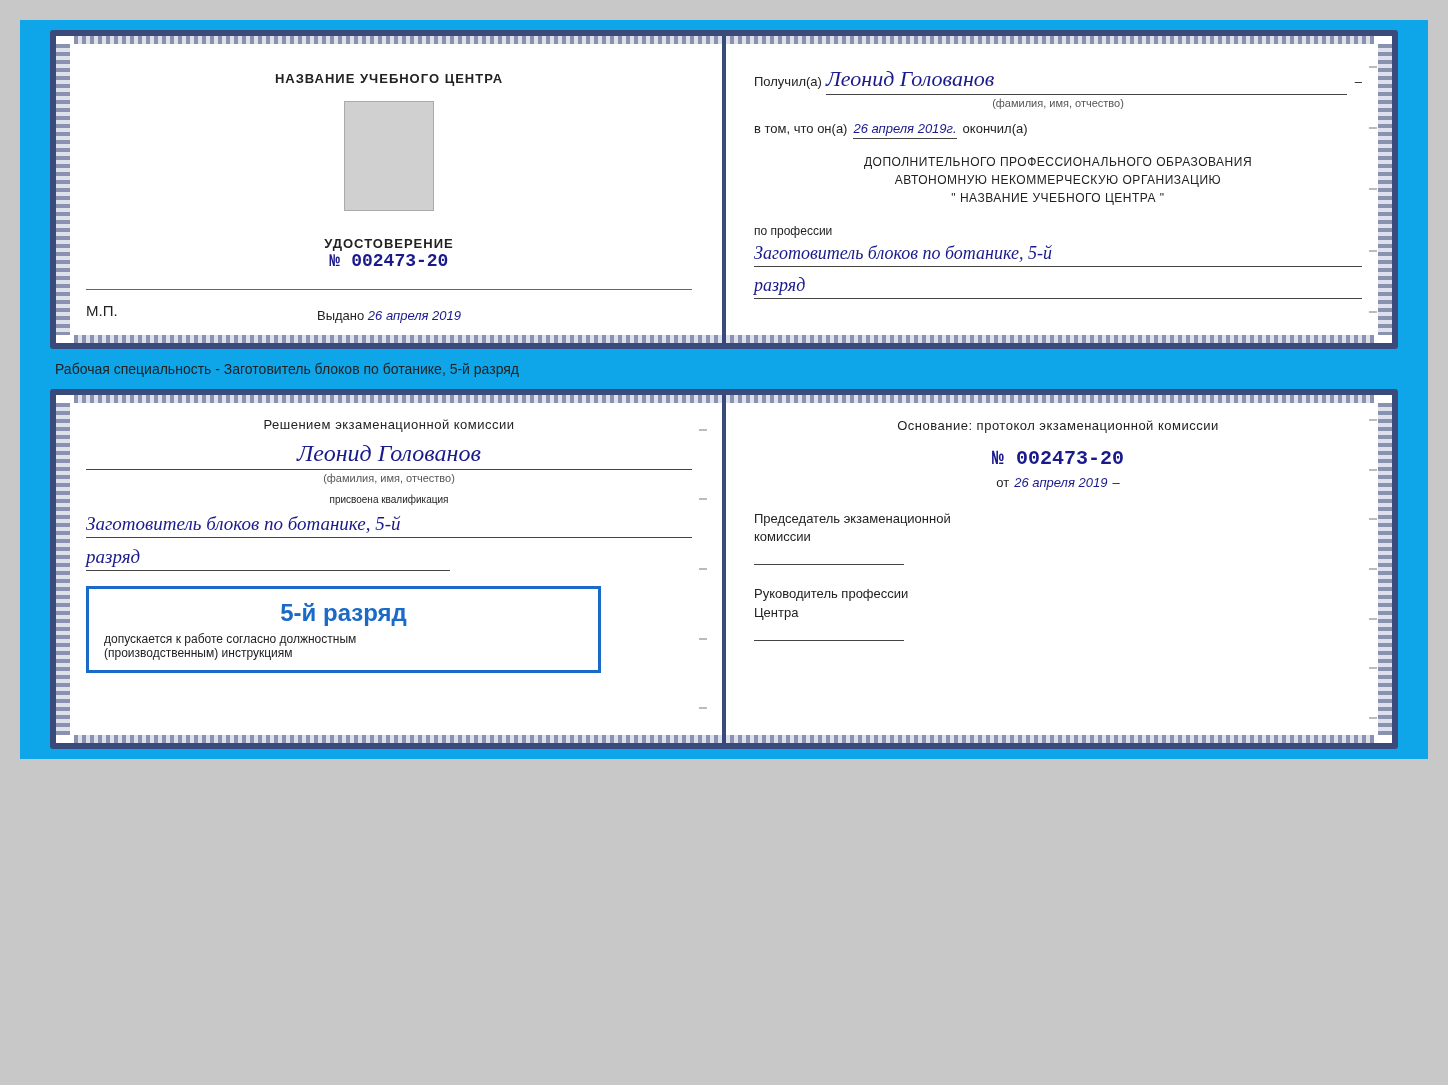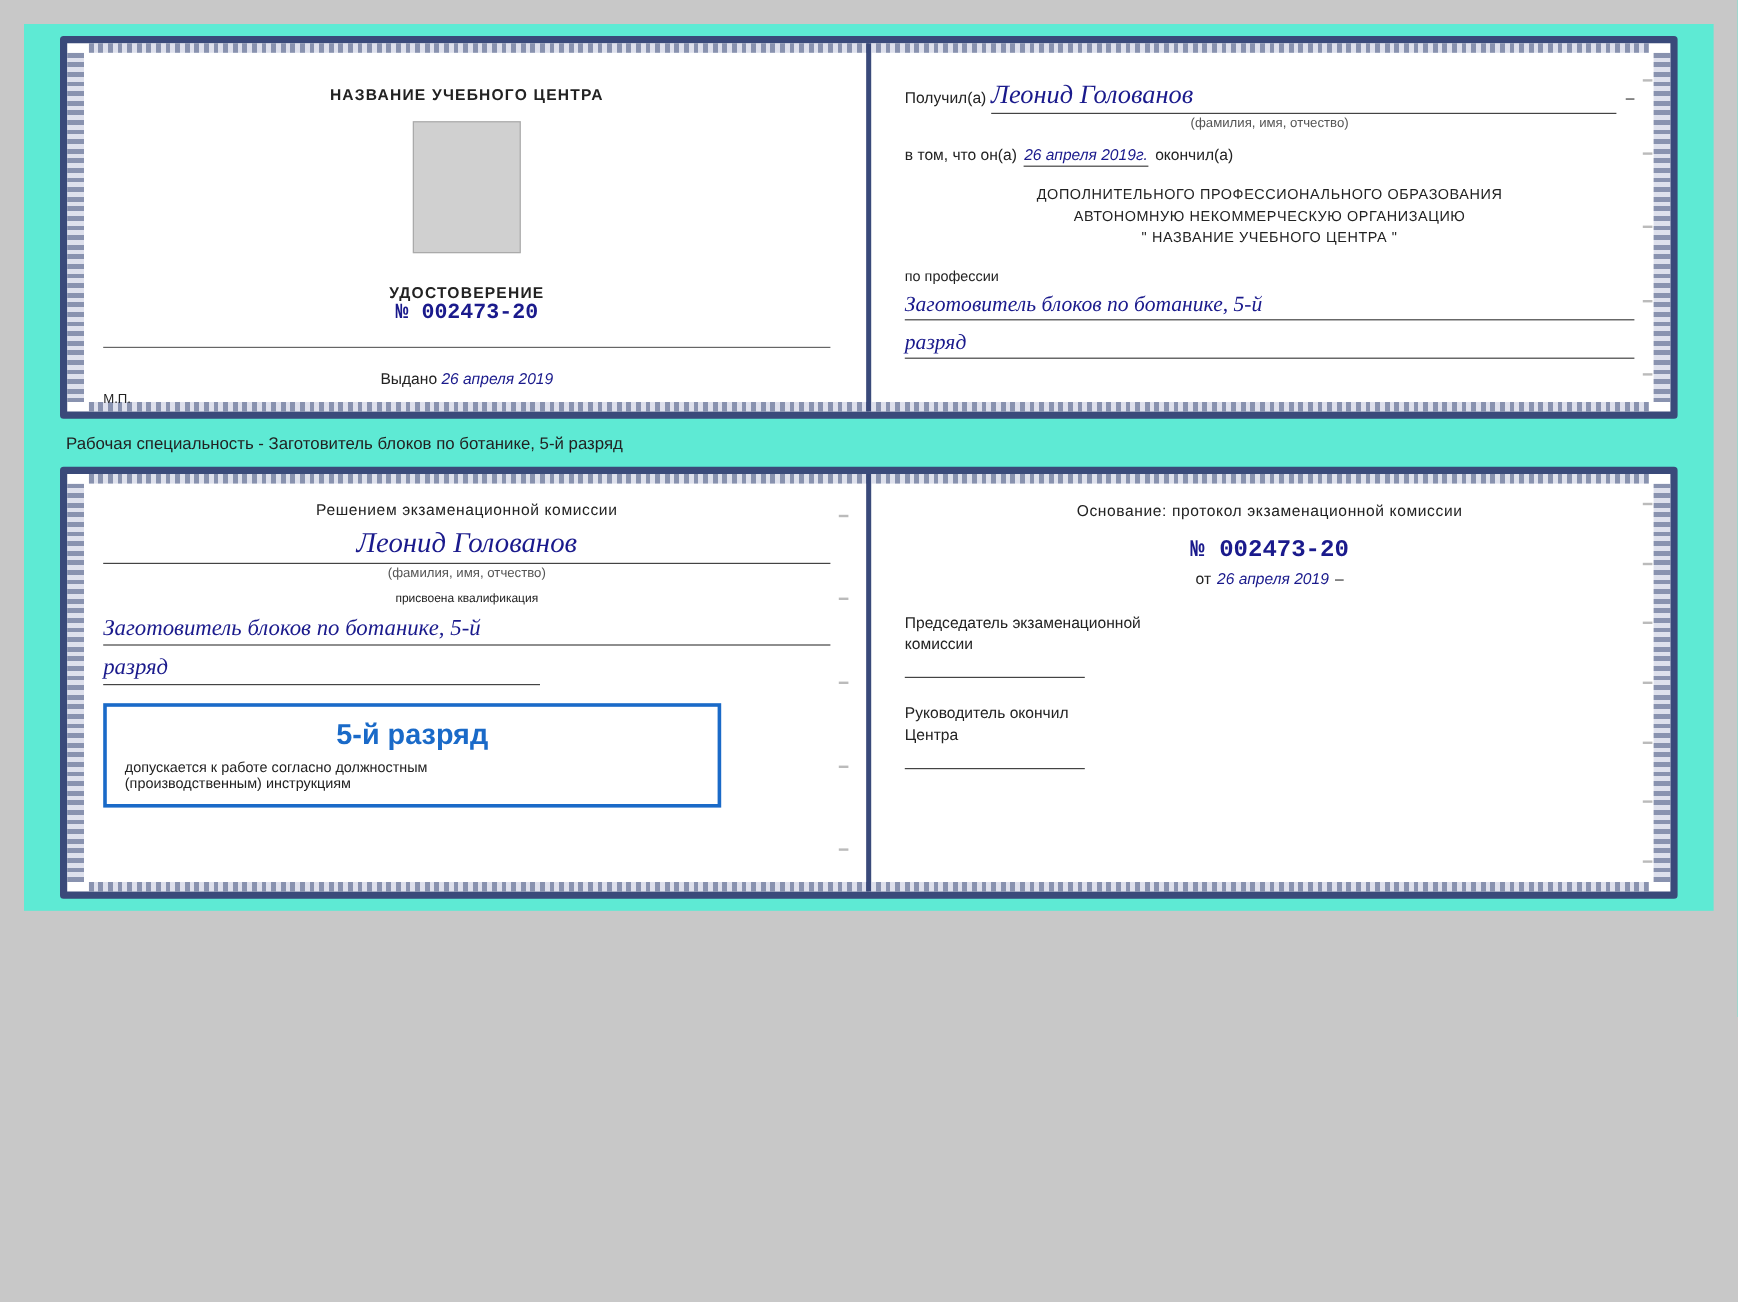--- a/index.html
+++ b/index.html
@@ -5,21 +5,21 @@
     * { box-sizing: border-box; margin: 0; padding: 0; }
     body {
       background: #c8c8c8;
       font-family: Arial, sans-serif;
       padding: 20px;
       min-height: 1085px;
       width: 1448px;
     }
 
     .page-container {
-      background: #5eead4;
+      background: #0ea5e9;
       padding: 10px 30px;
     }
 
     
     .document-card {
       background: white;
       border: 6px solid #3a4a7a;
       border-radius: 3px;
       display: flex;
       width: 100%;
@@ -111,23 +111,23 @@
     }
 
     .vydano-date {
       font-size: 13px;
       color: #1a1a8c;
       font-style: italic;
     }
 
     .mp-text {
       position: absolute;
-      bottom: 4px;
+      bottom: 24px;
       left: 30px;
-      font-size: 11px;
+      font-size: 15px;
       color: #222;
     }
 
     
     .poluchil-line {
       display: flex;
       align-items: baseline;
       margin-top: 10px;
       margin-bottom: 2px;
     }
@@ -582,21 +582,21 @@
         <span style="font-size:13px; color:#222;">–</span>
       </div>
 
       <div class="chairman-block">
         <div class="chairman-label">Председатель экзаменационной</div>
         <div class="chairman-label">комиссии</div>
         <div class="signature-line"></div>
       </div>
 
       <div class="rukovo-block">
-        <div class="chairman-label">Руководитель окончил</div>
+        <div class="chairman-label">Руководитель профессии</div>
         <div class="chairman-label">Центра</div>
         <div class="signature-line"></div>
       </div>
 
       <div class="right-edge-marks">
         <div class="edge-dash"></div>
         <div class="edge-dash"></div>
         <div class="edge-dash"></div>
         <div class="edge-dash"></div>
         <div class="edge-dash"></div>

